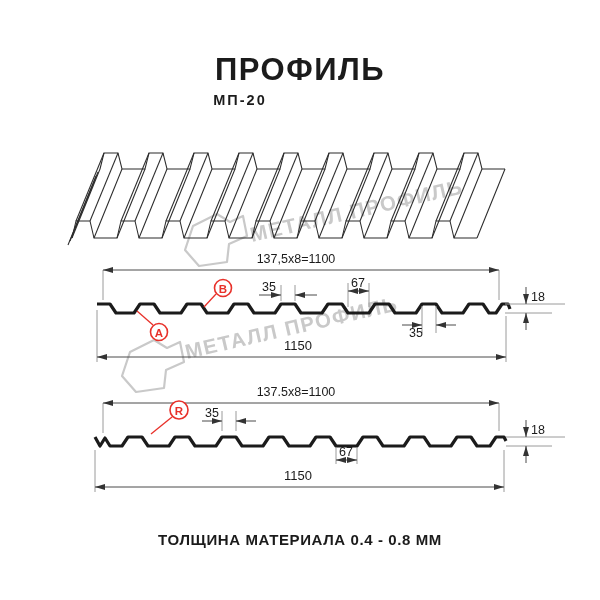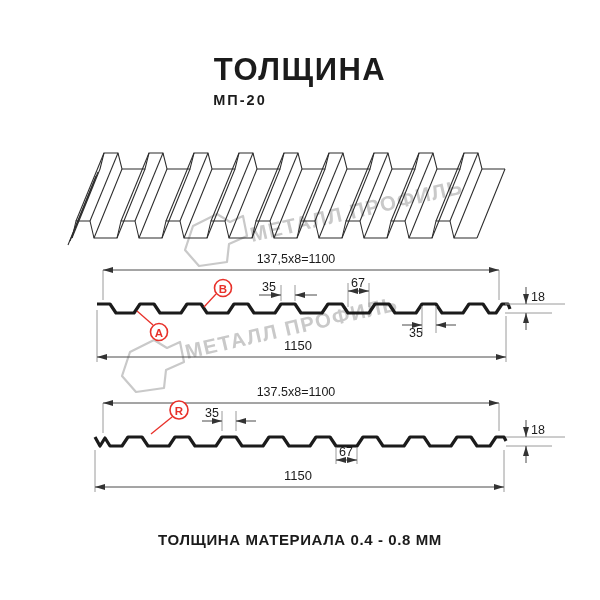--- a/index.html
+++ b/index.html
@@ -32,21 +32,21 @@
   .red-letter{font-family:"Liberation Sans",sans-serif; font-weight:bold; font-size:11.5px; fill:var(--red);}
   .red-leader{stroke:var(--red); stroke-width:1.3;}
   .wm-text{font-family:"Liberation Sans",sans-serif; font-weight:bold; font-size:20.5px; fill:var(--wm); letter-spacing:1.5px;}
   .wm-logo{fill:none; stroke:var(--wm); stroke-width:2.2; stroke-linejoin:round;}
 </style>
 </head>
 <body>
 
 <div class="page">
 
-  <div class="title">ТОЛЩИНА</div>
+  <div class="title">ПРОФИЛЬ</div>
   <div class="subtitle">МП-20</div>
 
   <svg class="drawing" width="600" height="600" viewBox="0 0 600 600">
     <defs>
       <marker id="ar" orient="auto-start-reverse" markerWidth="10" markerHeight="6" refX="10" refY="3">
         <path d="M0,0 L10,3 L0,6 Z" fill="#333"></path>
       </marker>
     </defs>
 
     <g>

